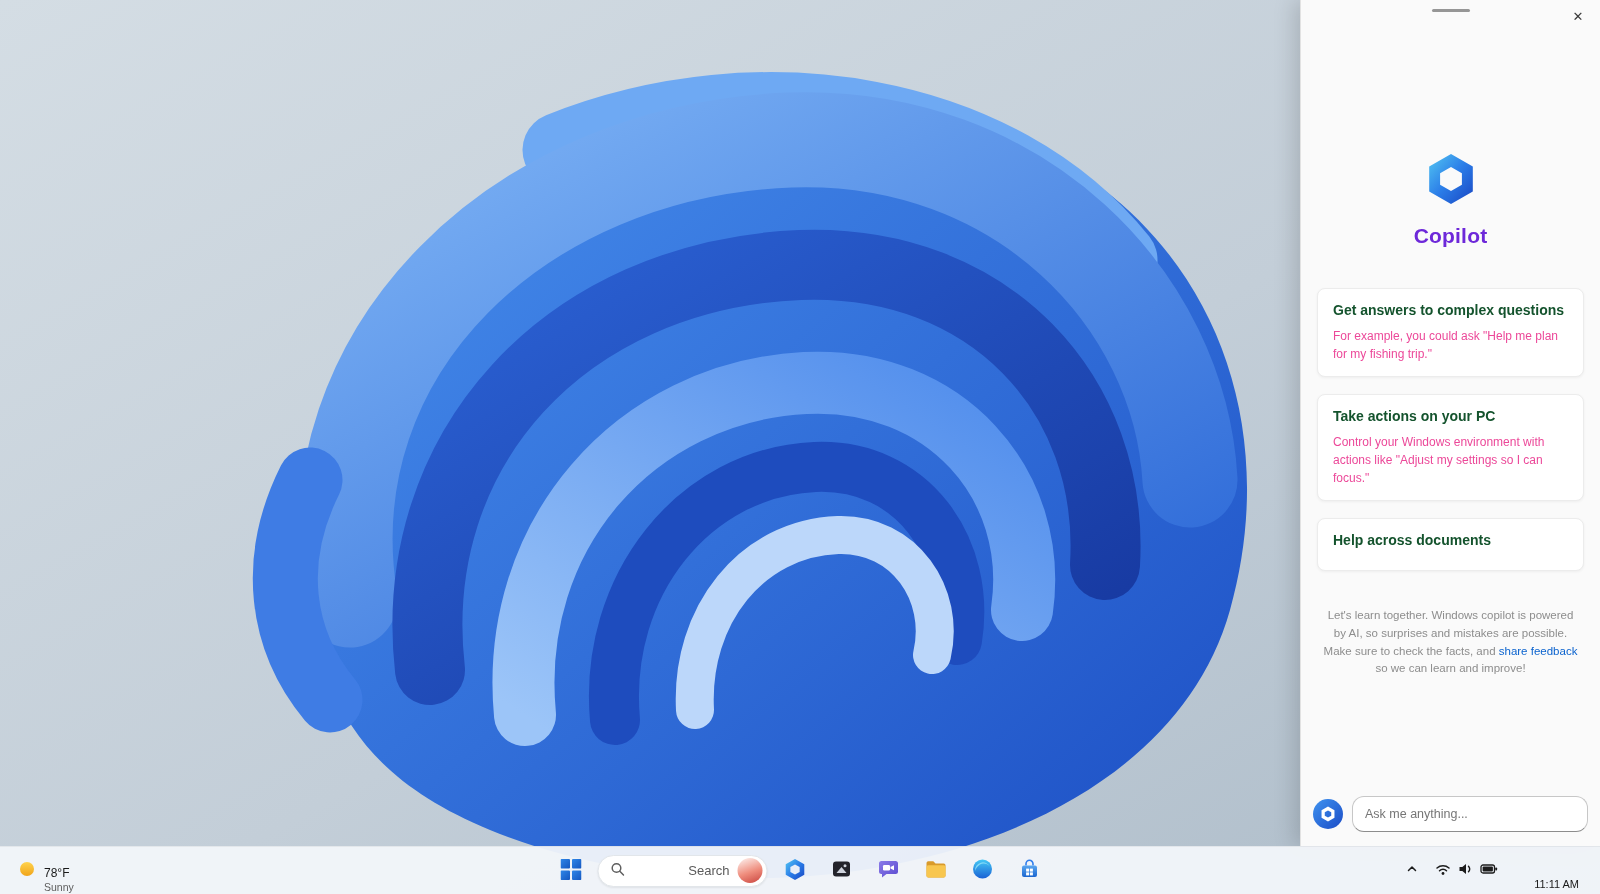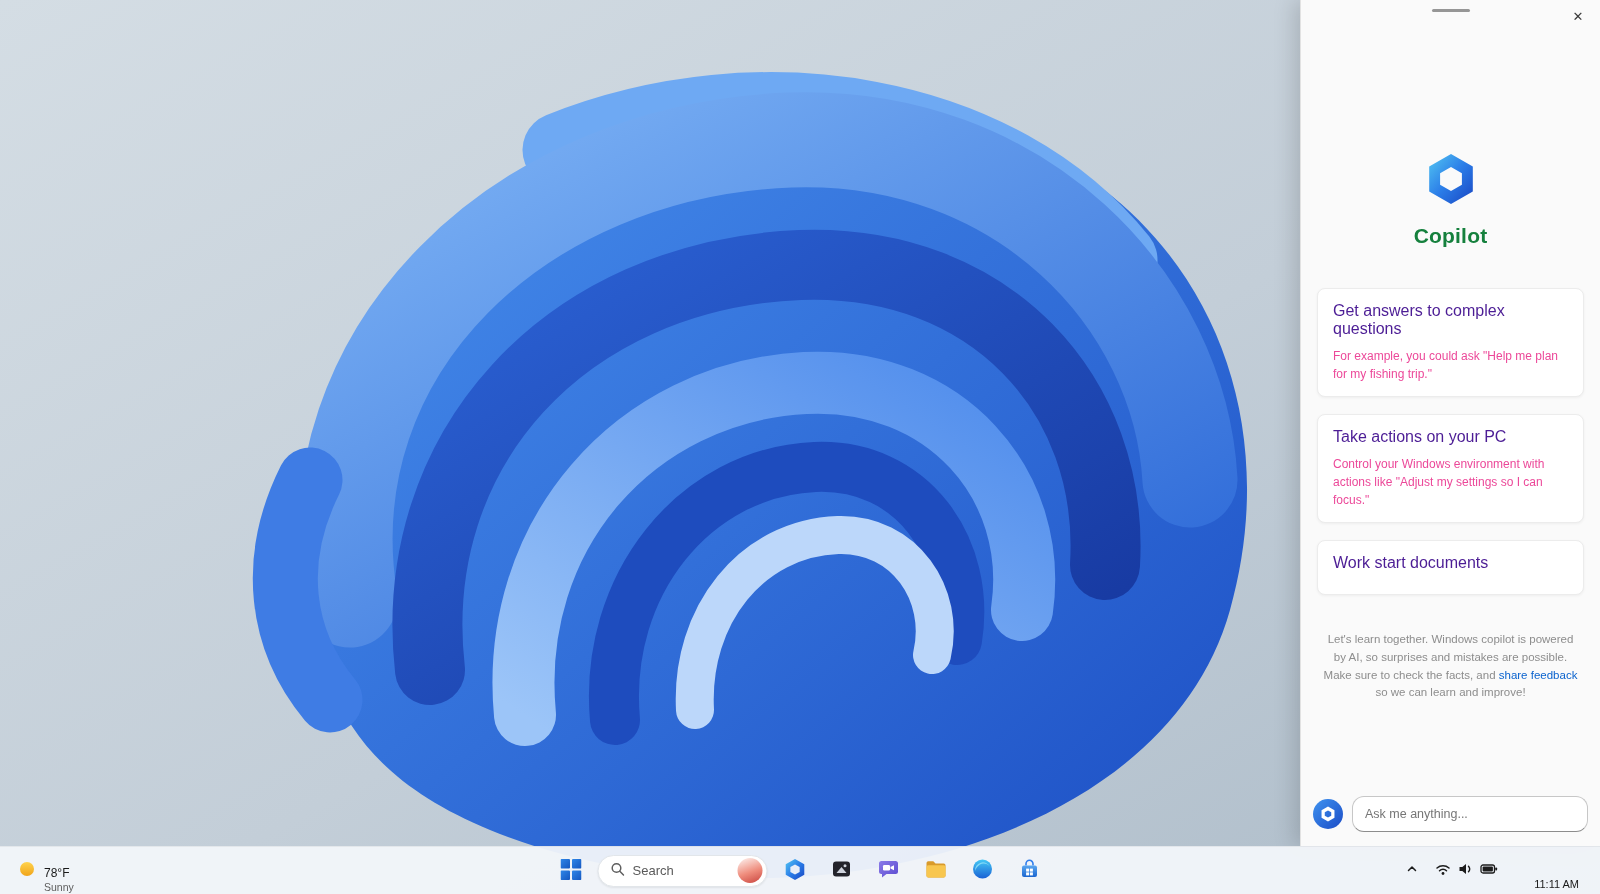--- a/index.html
+++ b/index.html
@@ -21,46 +21,46 @@
   .weather-cond { font-size:10.5px; color:#5d5d5d; }
 
   .tb-center { position:absolute; left:50%; transform:translateX(-50%); height:100%; display:flex; align-items:center; gap:7px; }
   .tb-btn { width:40px; height:40px; border:none; background:transparent; border-radius:6px; display:flex; align-items:center; justify-content:center; cursor:pointer; }
 
   .search-pill {
     height:32px; width:170px; background:#ffffff; border:1px solid #e2e6ea;
     border-radius:16px; display:flex; align-items:center; gap:8px; padding:0 4px 0 12px;
     box-shadow:0 1px 2px rgba(0,0,0,0.07); cursor:pointer;
   }
-  .search-text { flex:1; font-size:13px; color:#5a5a5a; text-align:left; }
+  .search-text { flex:1; font-size:13px; color:#5a5a5a; text-align:right; }
   .search-img { width:25px; height:25px; border-radius:50%; background:linear-gradient(160deg,#fbe3de 10%,#ef8d7d 55%,#c9443e 100%); flex:none; }
 
   .tb-tray { position:absolute; right:4px; height:100%; display:flex; align-items:center; gap:2px; }
   .tray-btn { height:40px; border:none; background:transparent; border-radius:6px; display:flex; align-items:center; justify-content:center; gap:7px; padding:0 7px; cursor:pointer; }
   .clock { display:flex; flex-direction:column; align-items:flex-end; line-height:1.3; font-size:11px; color:#1a1a1a; padding:0 10px;margin-top:42px; }
 
   
   .copilot-panel {
     position:absolute; top:0; right:0; width:300px; height:calc(100% - 48px);
     background:#fafafa; border-left:1px solid #e2e2e2;
     box-shadow:-6px 0 20px rgba(0,0,0,0.15);
     display:flex; flex-direction:column; align-items:center; z-index:5;
   }
   .panel-handle { width:38px; height:3px; border-radius:2px; background:#969696; margin-top:9px; cursor:grab; }
   .panel-close { position:absolute; top:3px; right:8px; width:28px; height:26px; border:none; background:transparent; font-size:13px; color:#3a3a3a; cursor:pointer; border-radius:4px; }
 
   .copilot-logo { margin-top:140px; }
-  .copilot-title { margin-top:14px; font-size:21px; font-weight:700; color:#15803d; letter-spacing:0.2px; }
+  .copilot-title { margin-top:14px; font-size:21px; font-weight:700; color:#6d28d9; letter-spacing:0.2px; }
 
   .cards { margin-top:40px; width:100%; padding:0 16px; display:flex; flex-direction:column; gap:17px; }
   .card {
     background:#ffffff; border:1px solid #ececec; border-radius:8px;
     padding:13px 15px; box-shadow:0 1px 3px rgba(0,0,0,0.05); text-align:left; cursor:pointer;
   }
-  .card-title { font-size:16px; font-weight:400; color:#4c1d95; margin-bottom:9px; }
+  .card-title { font-size:14px; font-weight:700; color:#14532d; margin-bottom:9px; }
   .card-body { font-size:12px; color:#ec4899; line-height:1.5; }
 
   .disclaimer { margin-top:36px; padding:0 20px; font-size:11.5px; color:#8d8d8d; line-height:1.55; text-align:center; }
   .disclaimer a { color:#0b63ce; text-decoration:none; cursor:pointer;text-align:center; }
 
   .input-row { position:absolute; bottom:14px; left:12px; right:12px; display:flex; align-items:center; gap:9px; }
   .copilot-badge { width:30px; height:30px; border-radius:50%; background:linear-gradient(135deg,#3f93f0,#1b4cc6); display:flex; align-items:center; justify-content:center; flex:none; }
   .ask-input {
     flex:1; height:36px; background:#fff; border:1px solid #c7c7c7; border-bottom:1px solid #8d8d8d;
     border-radius:12px; padding:0 12px; font-size:12.5px; color:#222; font-family:inherit; outline:none;
@@ -132,21 +132,21 @@
     <div class="cards">
       <div class="card">
         <div class="card-title">Get answers to complex questions</div>
         <div class="card-body">For example, you could ask "Help me plan for my fishing trip."</div>
       </div>
       <div class="card">
         <div class="card-title">Take actions on your PC</div>
         <div class="card-body">Control your Windows environment with actions like "Adjust my settings so I can focus."</div>
       </div>
       <div class="card">
-        <div class="card-title">Work start documents</div>
+        <div class="card-title">Help across documents</div>
       </div>
     </div>
 
     <p class="disclaimer"><span>Let's learn together. Windows copilot is powered by AI, so surprises and mistakes are possible. Make sure to check the facts, and </span><a>share feedback</a><span> so we can learn and improve!</span></p>
 
     <div class="input-row">
       <div class="copilot-badge">
         <svg width="16" height="16" viewBox="0 0 52 52">
           <path fill-rule="evenodd" fill="#ffffff" d="M26 2 L47 14 L47 38 L26 50 L5 38 L5 14 Z
                M26 14.5 L36.5 20.5 L36.5 31.5 L26 37.5 L15.5 31.5 L15.5 20.5 Z"></path>

